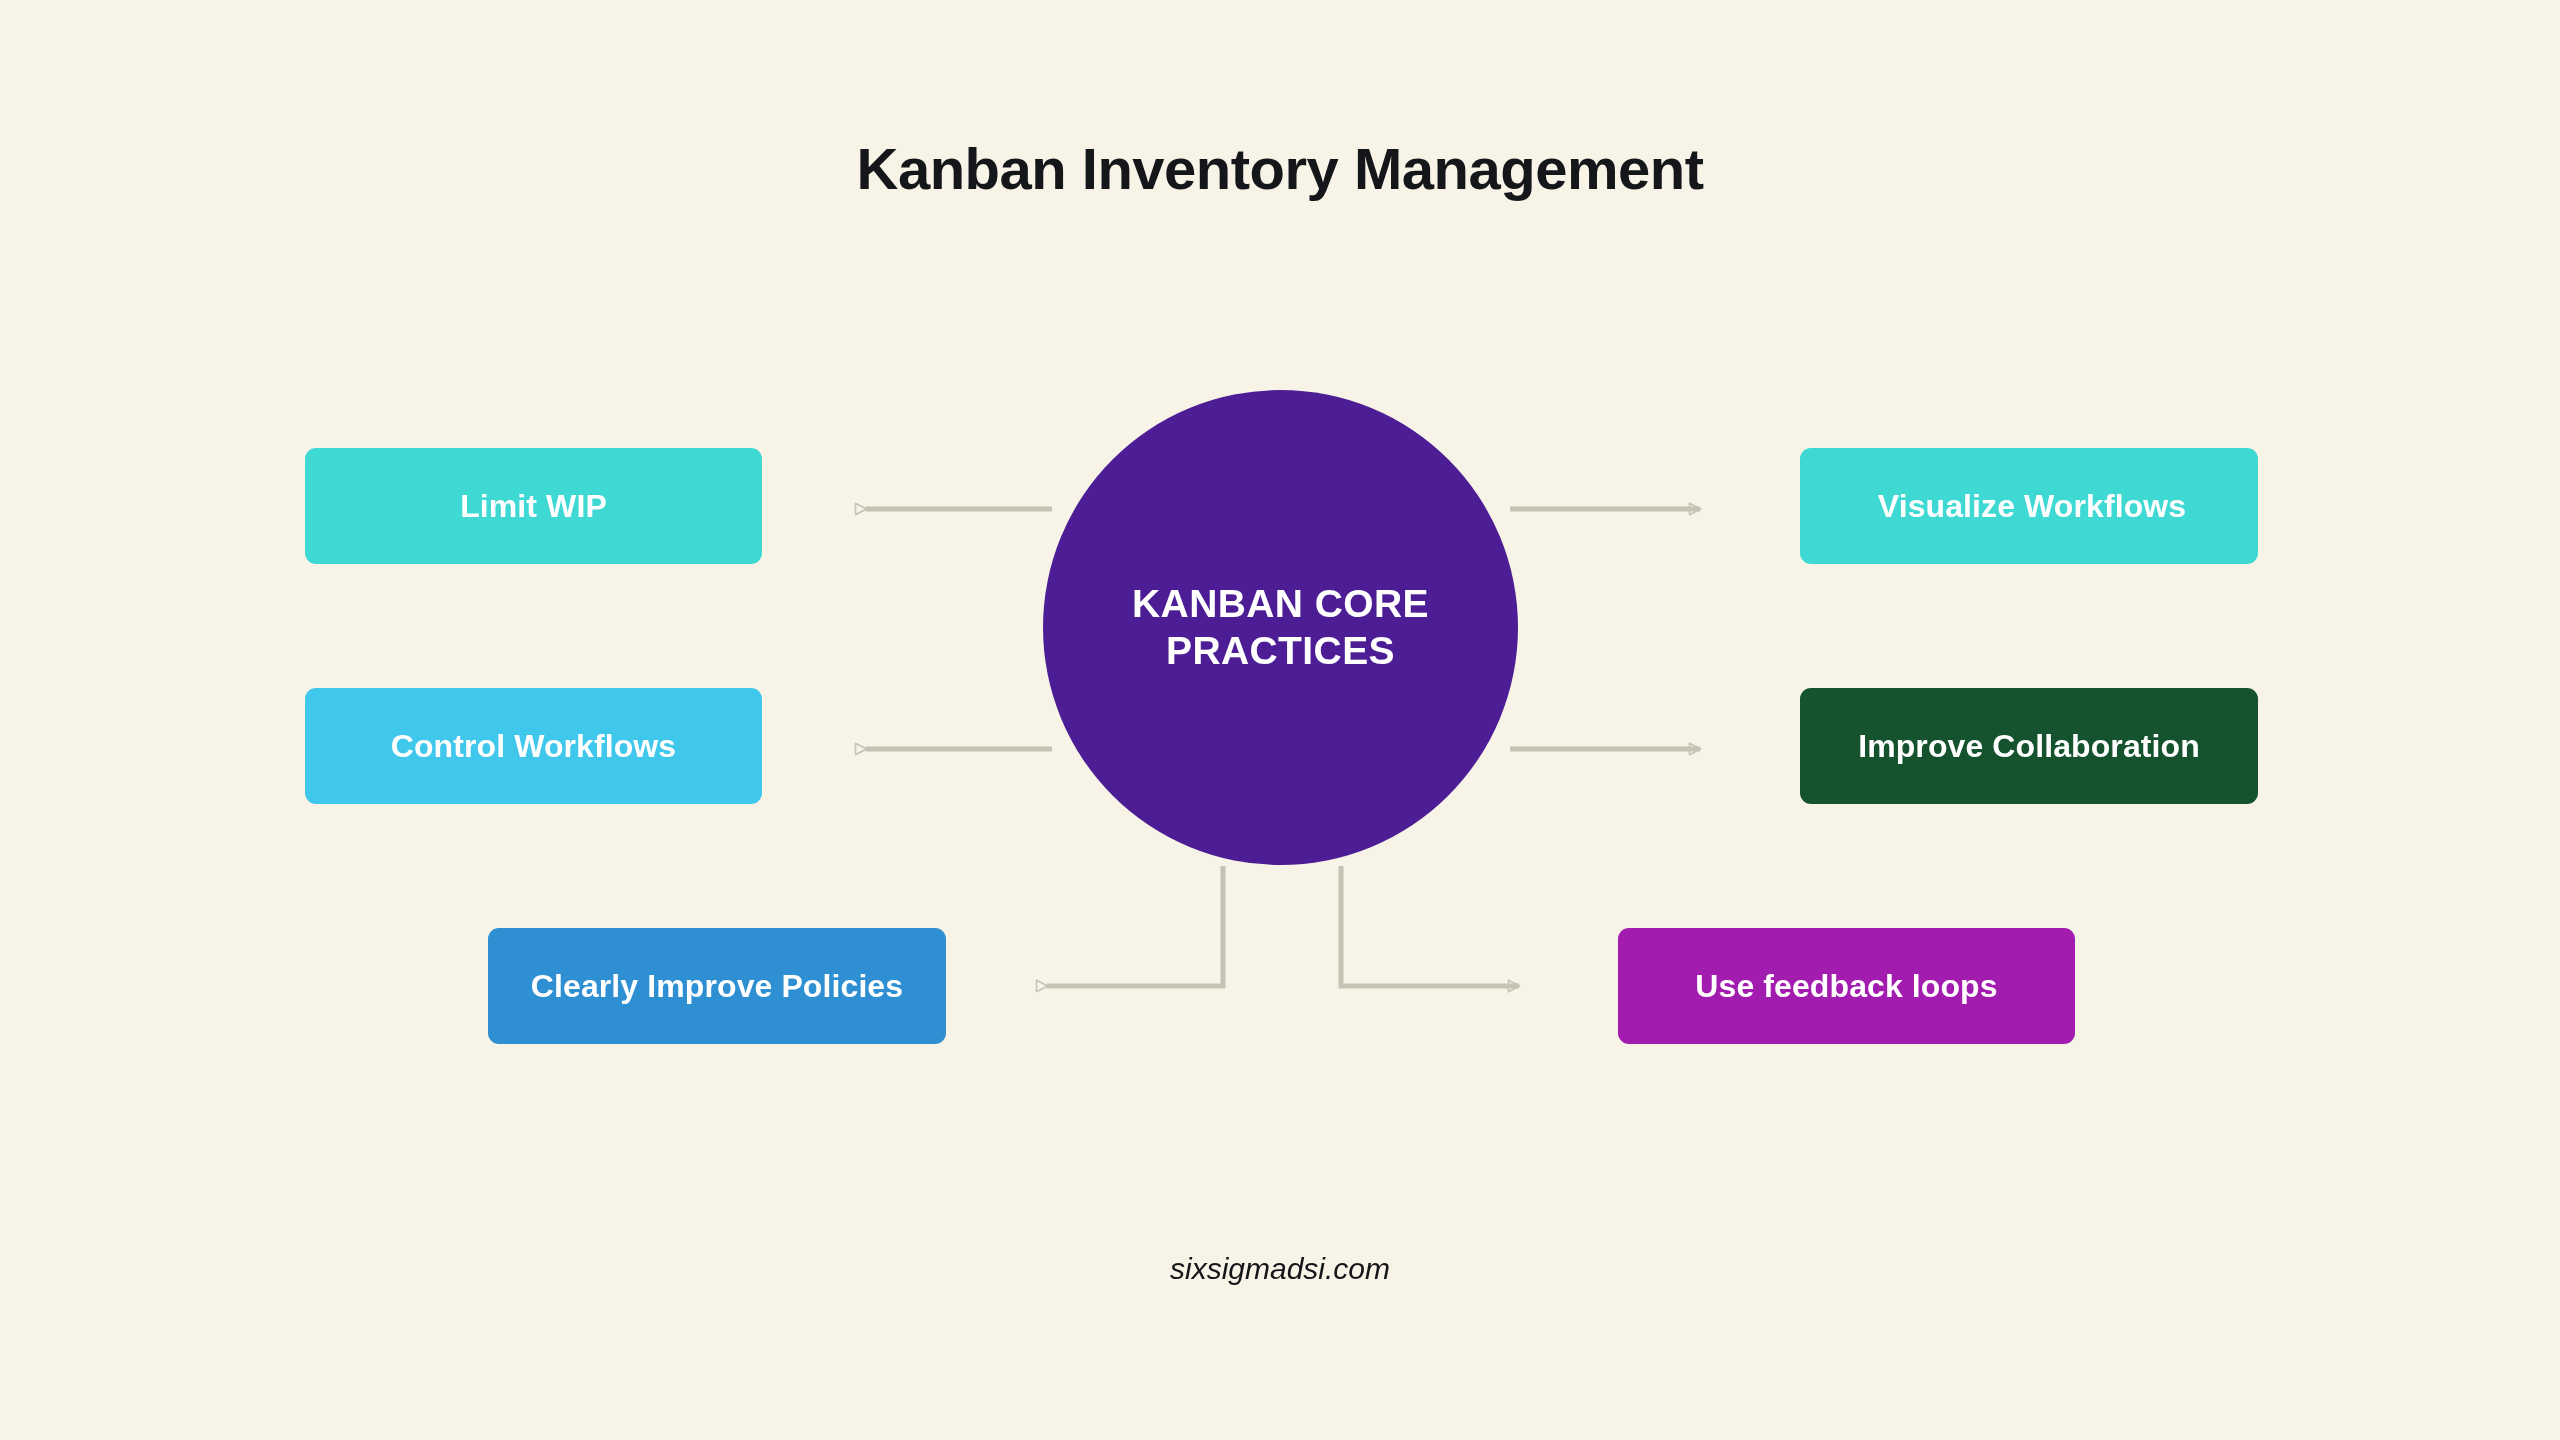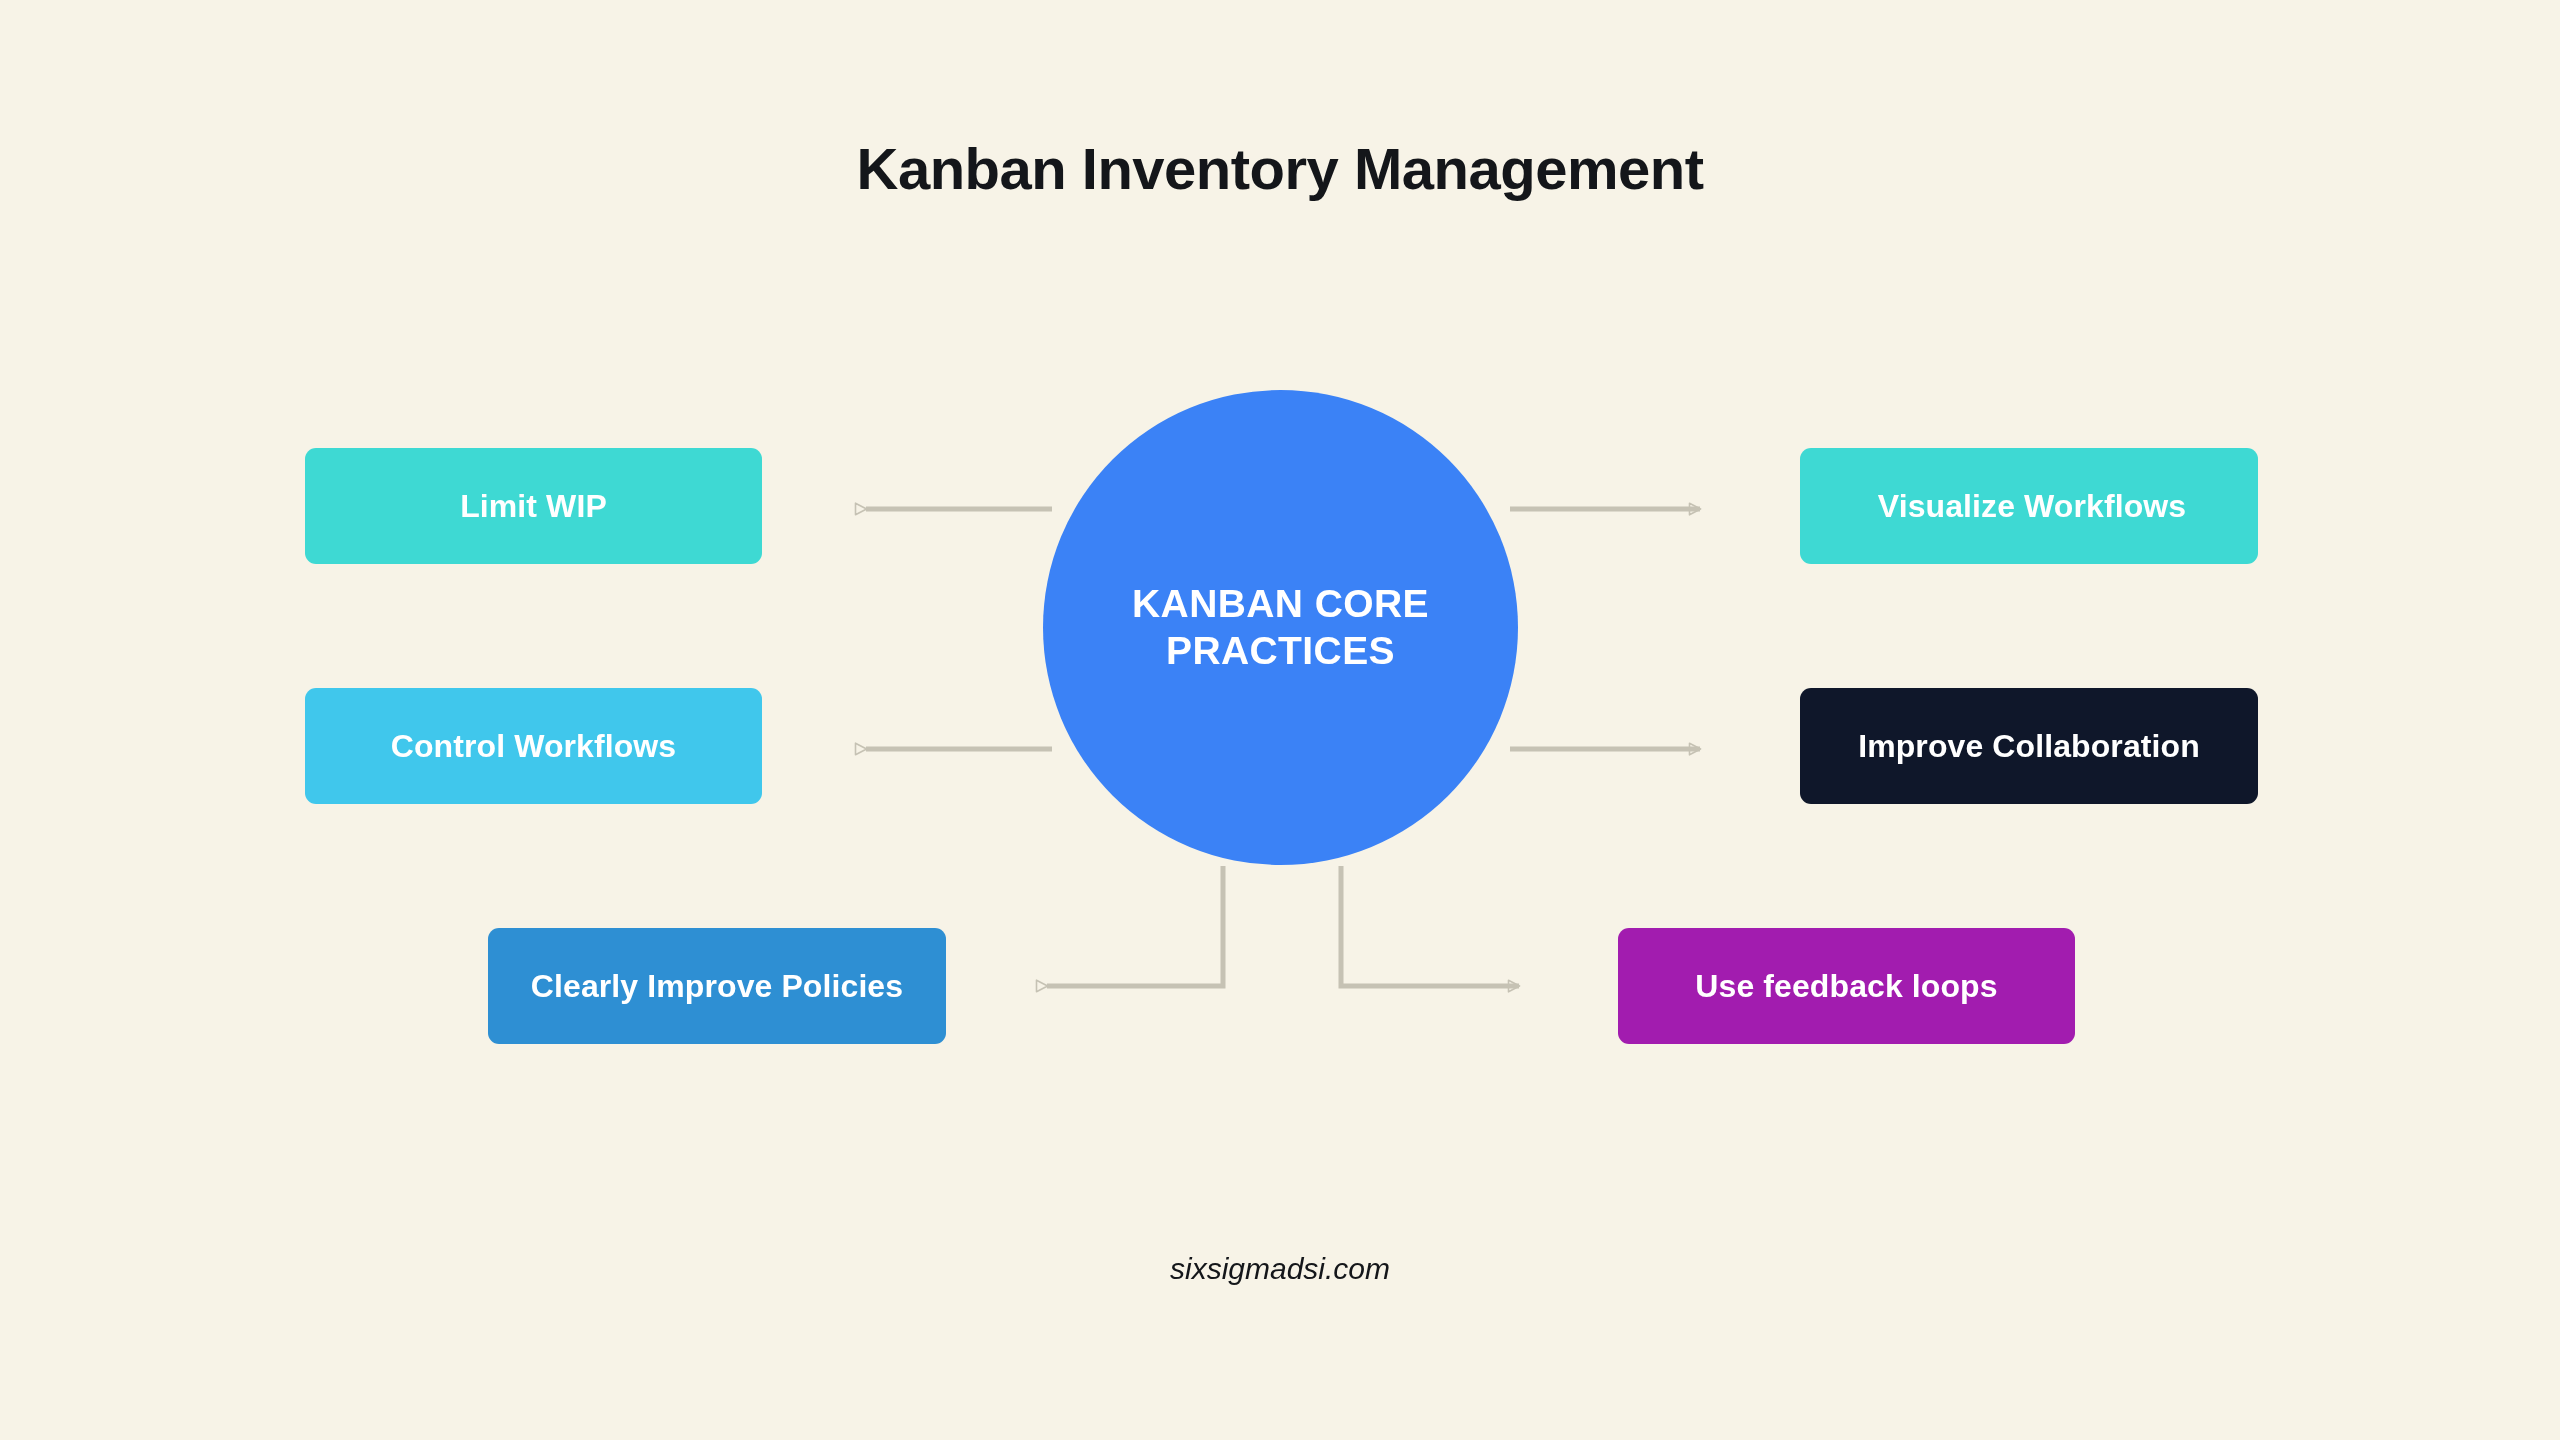--- a/index.html
+++ b/index.html
@@ -132,41 +132,41 @@
       <line x1="1052" y1="749" x2="866" y2="749" marker-end="url(#arrow-left)"></line>
 
       <line x1="1510" y1="749" x2="1700" y2="749" marker-end="url(#arrow-right)"></line>
 
       <path d="M 1223 866 L 1223 986 L 1047 986" marker-end="url(#arrow-left)" stroke-linejoin="miter"></path>
 
       <path d="M 1341 866 L 1341 986 L 1519 986" marker-end="url(#arrow-right)" stroke-linejoin="miter"></path>
     </g>
   </svg>
 
-  <div id="hub" style="background: #3b82f6;">
+  <div id="hub" style="background: #4c1d95;">
     <div id="hub-label" style="color: rgb(255, 255, 255);">KANBAN CORE PRACTICES</div>
   </div>
 
   <div class="practice-box" id="box-limit-wip" style="background: rgb(62, 217, 211);">
     <span class="box-label">Limit WIP</span>
   </div>
 
   <div class="practice-box" id="box-control-wf" style="background: rgb(64, 199, 236);">
     <span class="box-label">Control Workflows</span>
   </div>
 
   <div class="practice-box" id="box-define-policies" style="background: rgb(46, 143, 211);">
     <span class="box-label">Clearly Improve Policies</span>
   </div>
 
   <div class="practice-box" id="box-visualize-wf" style="background: rgb(62, 217, 211);">
     <span class="box-label">Visualize Workflows</span>
   </div>
 
-  <div class="practice-box" id="box-improve-collab" style="background: #0f172a; text-align: center;">
+  <div class="practice-box" id="box-improve-collab" style="background: #14532d; text-align: center;">
     <span class="box-label">Improve Collaboration</span>
   </div>
 
   <div class="practice-box" id="box-feedback-loops" style="background: #a21caf;">
     <span class="box-label">Use feedback loops</span>
   </div>
 
   <div id="footer-url">sixsigmadsi.com</div>
 
 </div>

